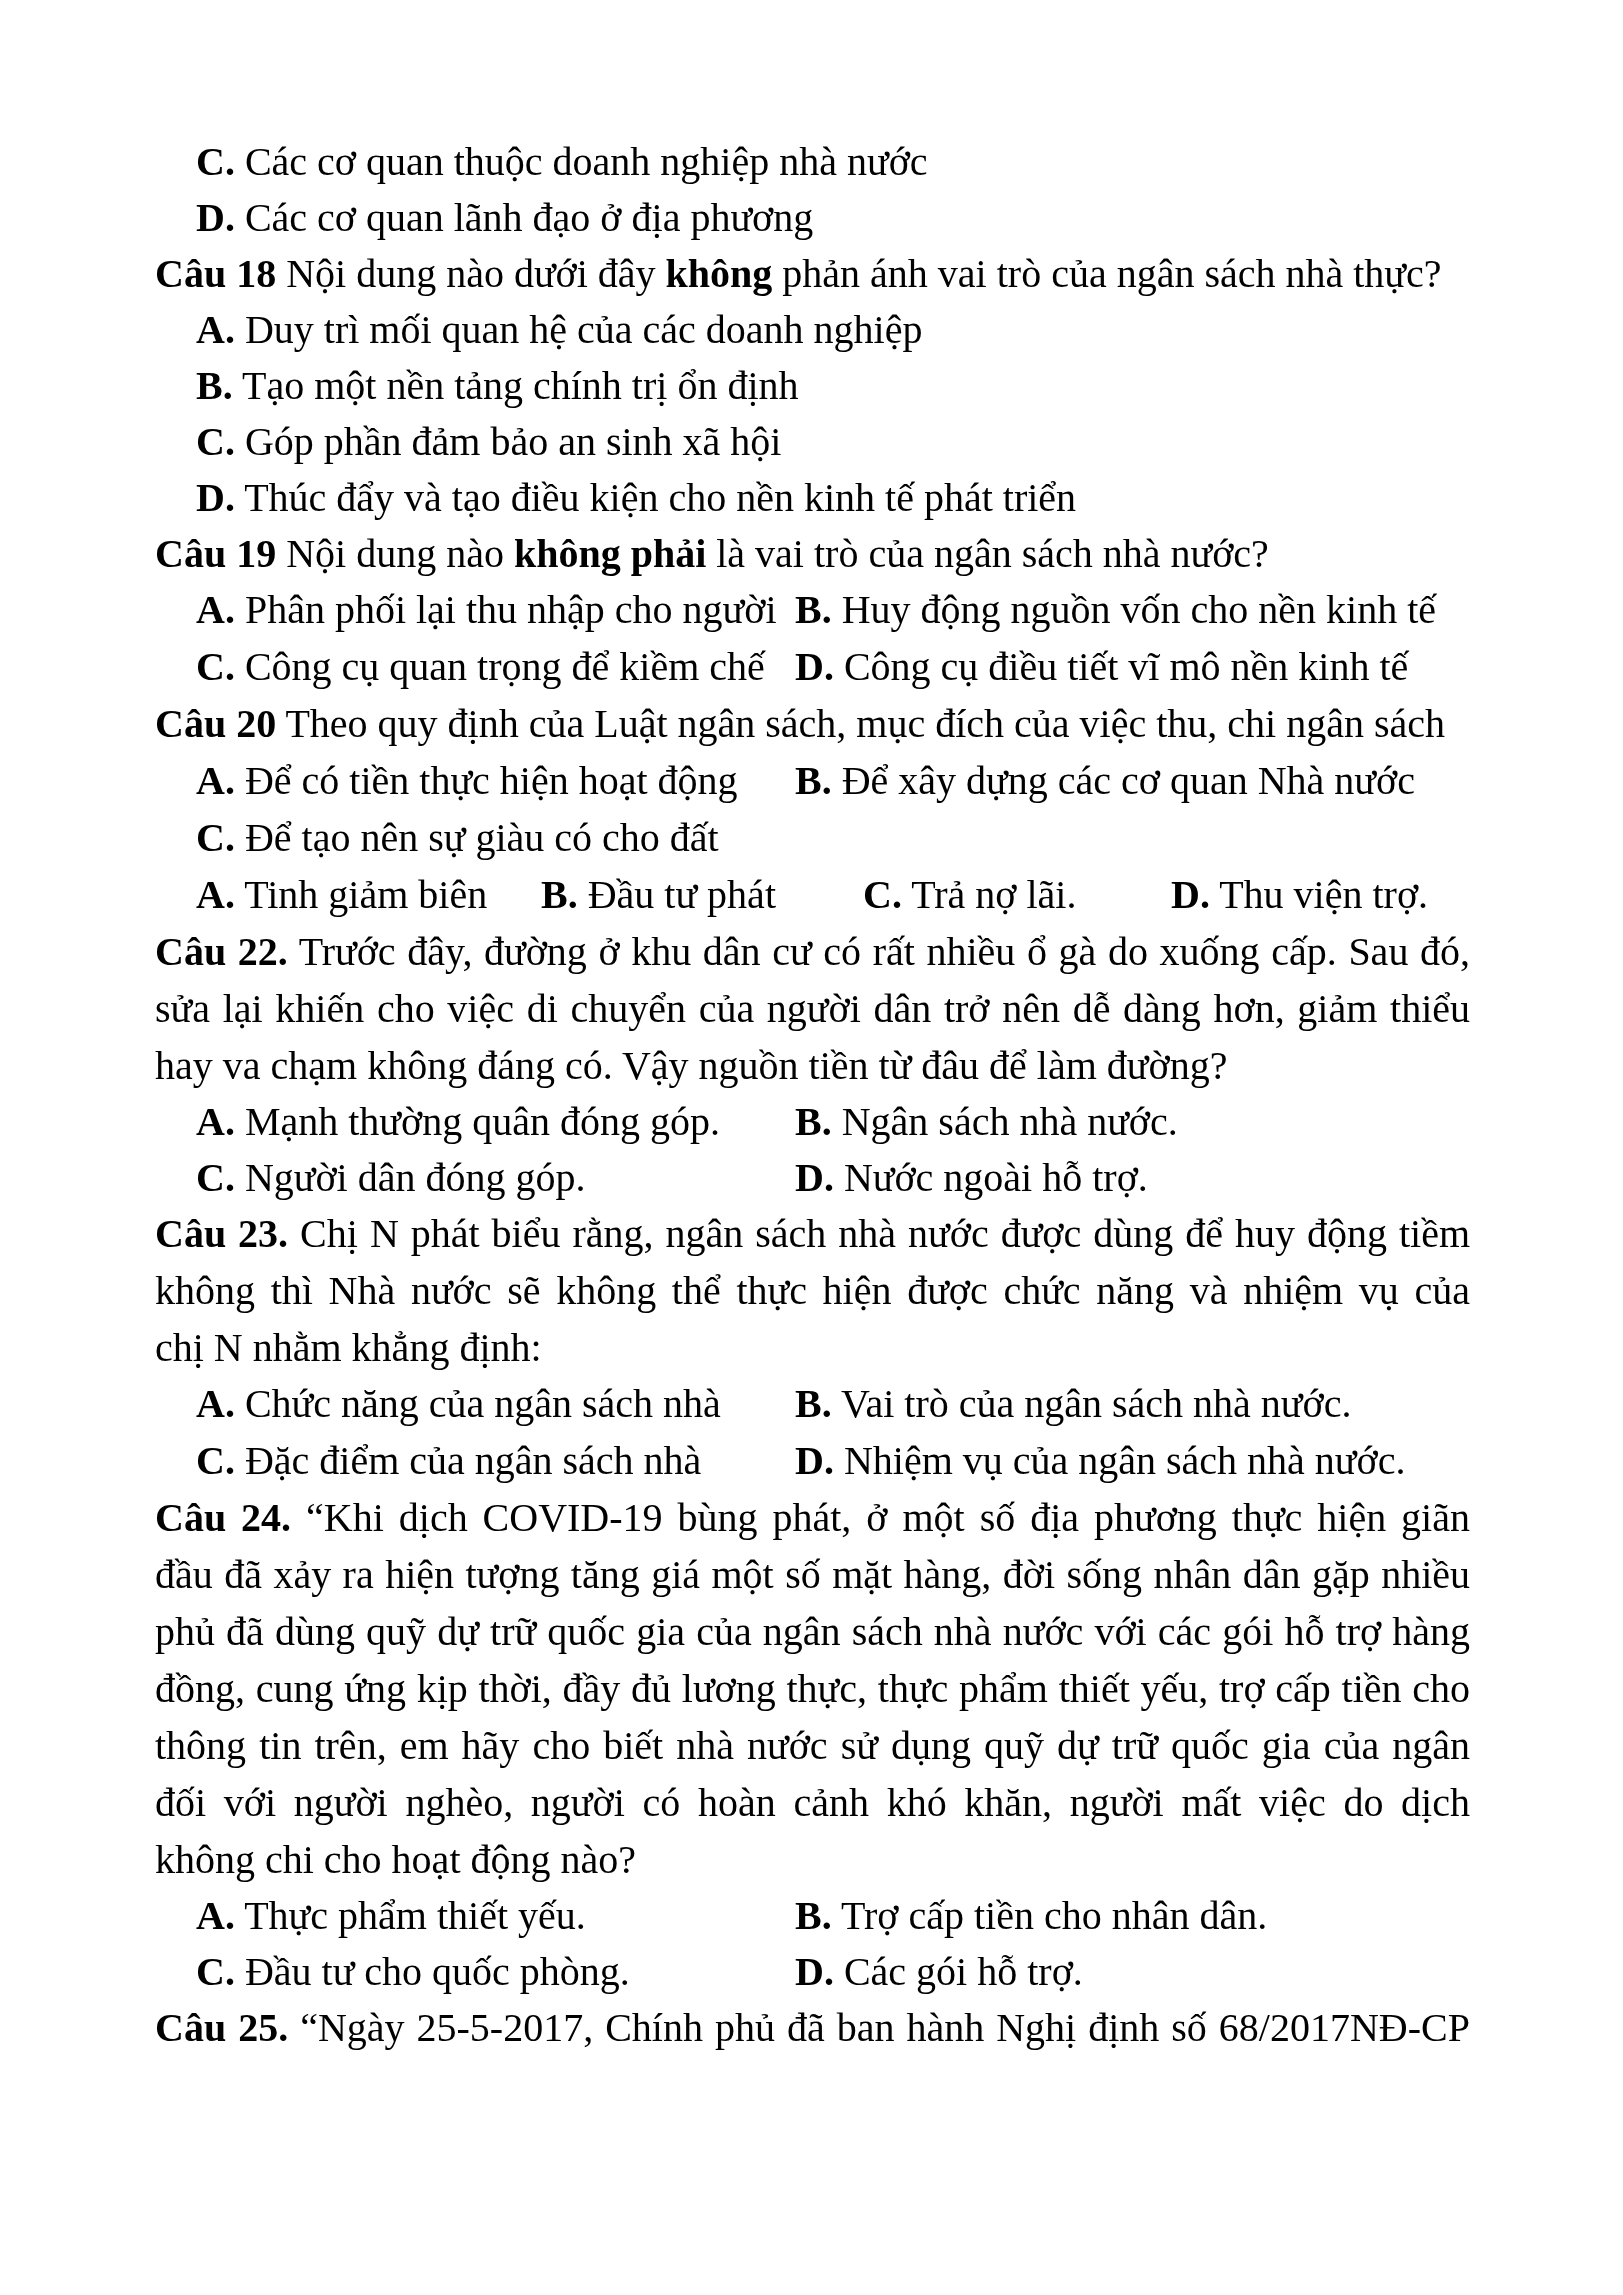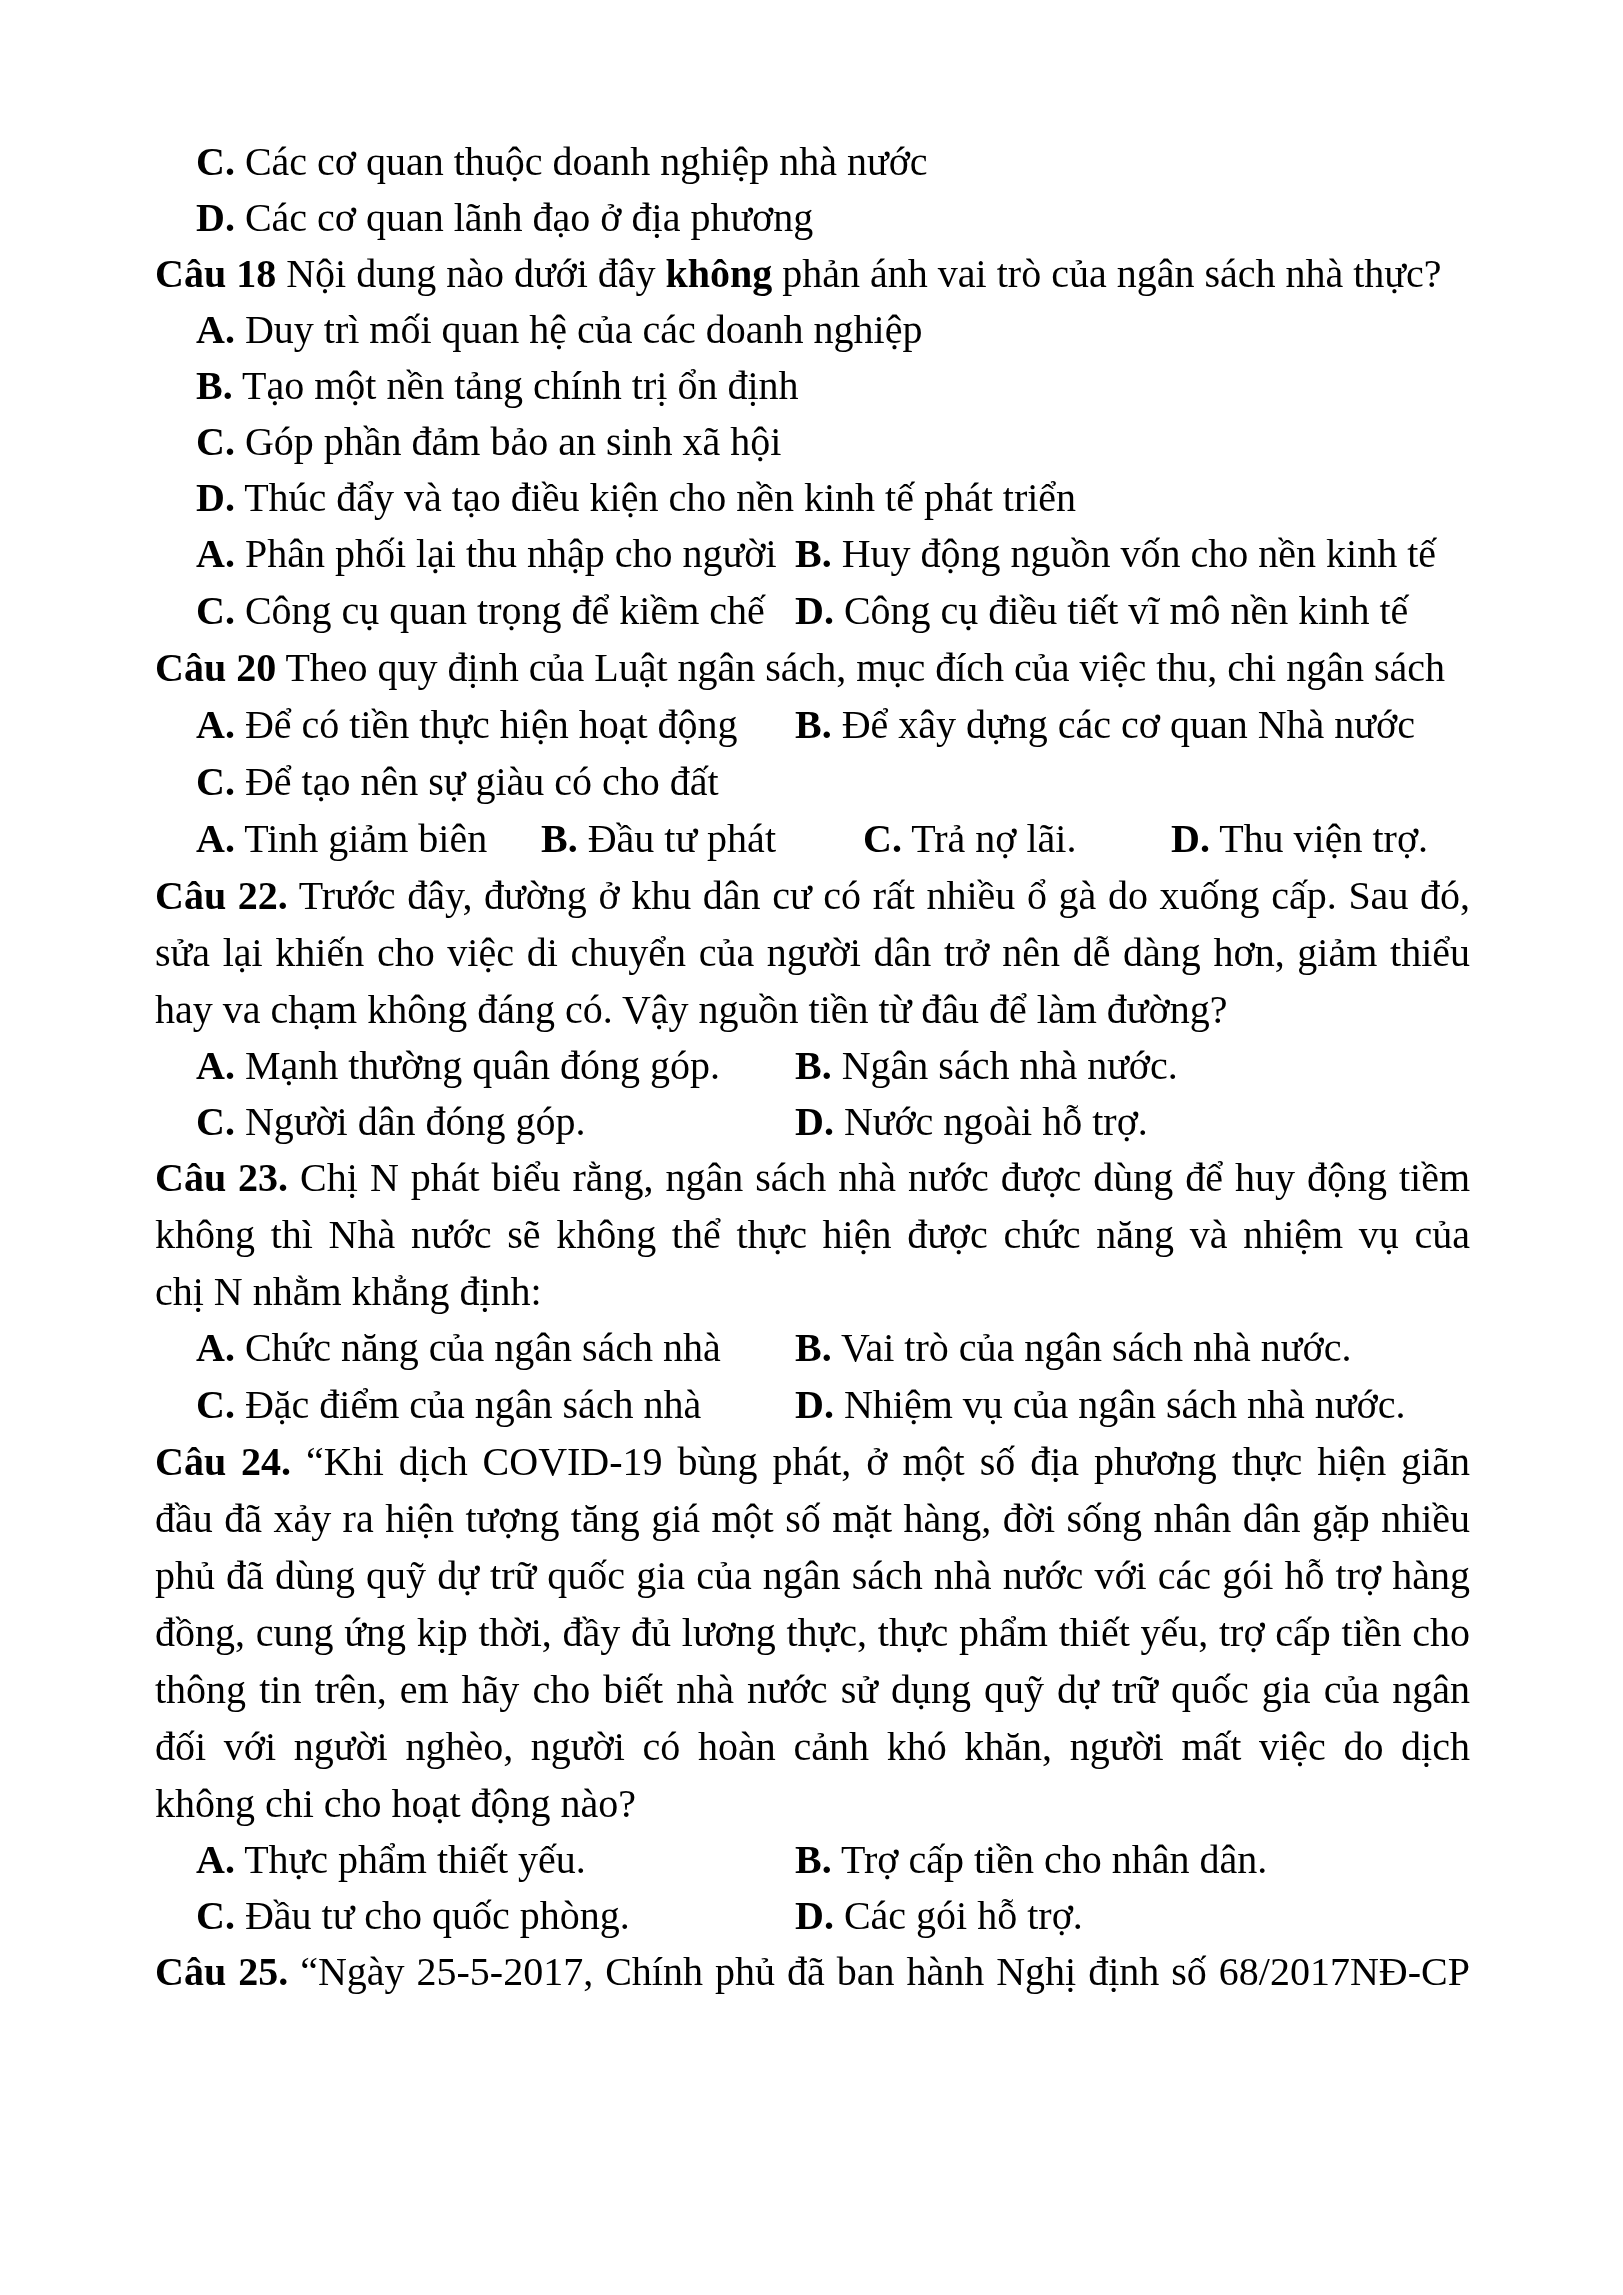--- a/index.html
+++ b/index.html
@@ -39,20 +39,21 @@
 
 <div class="page">
   <div class="content" id="doc">
       <div class="line opt"><span class="b">C.</span><span class="r"> Các cơ quan thuộc doanh nghiệp nhà nước</span></div>
       <div class="line opt"><span class="b">D.</span><span class="r"> Các cơ quan lãnh đạo ở địa phương</span></div>
       <div class="line q"><span class="b">Câu 18</span><span class="r"> Nội dung nào dưới đây </span><span class="b">không</span><span class="r"> phản ánh vai trò của ngân sách nhà thực?</span></div>
       <div class="line opt"><span class="b">A.</span><span class="r"> Duy trì mối quan hệ của các doanh nghiệp</span></div>
       <div class="line opt"><span class="b">B.</span><span class="r"> Tạo một nền tảng chính trị ổn định</span></div>
       <div class="line opt"><span class="b">C.</span><span class="r"> Góp phần đảm bảo an sinh xã hội</span></div>
       <div class="line opt"><span class="b">D.</span><span class="r"> Thúc đẩy và tạo điều kiện cho nền kinh tế phát triển</span></div>
+      <div class="line q"><span class="b">Câu 19</span><span class="r"> Nội dung nào </span><span class="b">không phải</span><span class="r"> là vai trò của ngân sách nhà nước?</span></div>
       <div class="line opt opts2"><span class="cell cell-1"><span class="b">A.</span><span class="r"> Phân phối lại thu nhập cho người dân</span></span><span class="cell cell-2"><span class="b">B.</span><span class="r"> Huy động nguồn vốn cho nền kinh tế</span></span></div>
       <div class="line opt opts2"><span class="cell cell-1"><span class="b">C.</span><span class="r"> Công cụ quan trọng để kiềm chế lạm phát</span></span><span class="cell cell-2"><span class="b">D.</span><span class="r"> Công cụ điều tiết vĩ mô nền kinh tế</span></span></div>
       <div class="line q"><span class="b">Câu 20</span><span class="r"> Theo quy định của Luật ngân sách, mục đích của việc thu, chi ngân sách nhà nước là gì?</span></div>
       <div class="line opt opts2"><span class="cell cell-1"><span class="b">A.</span><span class="r"> Để có tiền thực hiện hoạt động ngoại giao</span></span><span class="cell cell-2"><span class="b">B.</span><span class="r"> Để xây dựng các cơ quan Nhà nước</span></span></div>
       <div class="line opt opts2"><span class="cell cell-1"><span class="b">C.</span><span class="r"> Để tạo nên sự giàu có cho đất nước</span></span><span class="cell cell-2"><span class="b">D.</span><span class="r"> Để ổn định chính trị-xã hội, phát triển kinh tế</span></span></div>
       <div class="line opt opts4"><span class="cell cell-1"><span class="b">A.</span><span class="r"> Tinh giảm biên chế.</span></span><span class="cell cell-2"><span class="b">B.</span><span class="r"> Đầu tư phát triển.</span></span><span class="cell cell-3"><span class="b">C.</span><span class="r"> Trả nợ lãi.</span></span><span class="cell cell-4"><span class="b">D.</span><span class="r"> Thu viện trợ.</span></span></div>
       <div class="line q jfull"><span class="b">Câu 22.</span><span class="r"> Trước đây, đường ở khu dân cư có rất nhiều ổ gà do xuống cấp. Sau đó, con đường đã được</span></div>
       <div class="line body jfull"><span class="r">sửa lại khiến cho việc di chuyển của người dân trở nên dễ dàng hơn, giảm thiểu được những tai nạn</span></div>
       <div class="line body"><span class="r">hay va chạm không đáng có. Vậy nguồn tiền từ đâu để làm đường?</span></div>
       <div class="line opt opts2"><span class="cell cell-1"><span class="b">A.</span><span class="r"> Mạnh thường quân đóng góp.</span></span><span class="cell cell-2"><span class="b">B.</span><span class="r"> Ngân sách nhà nước.</span></span></div>

